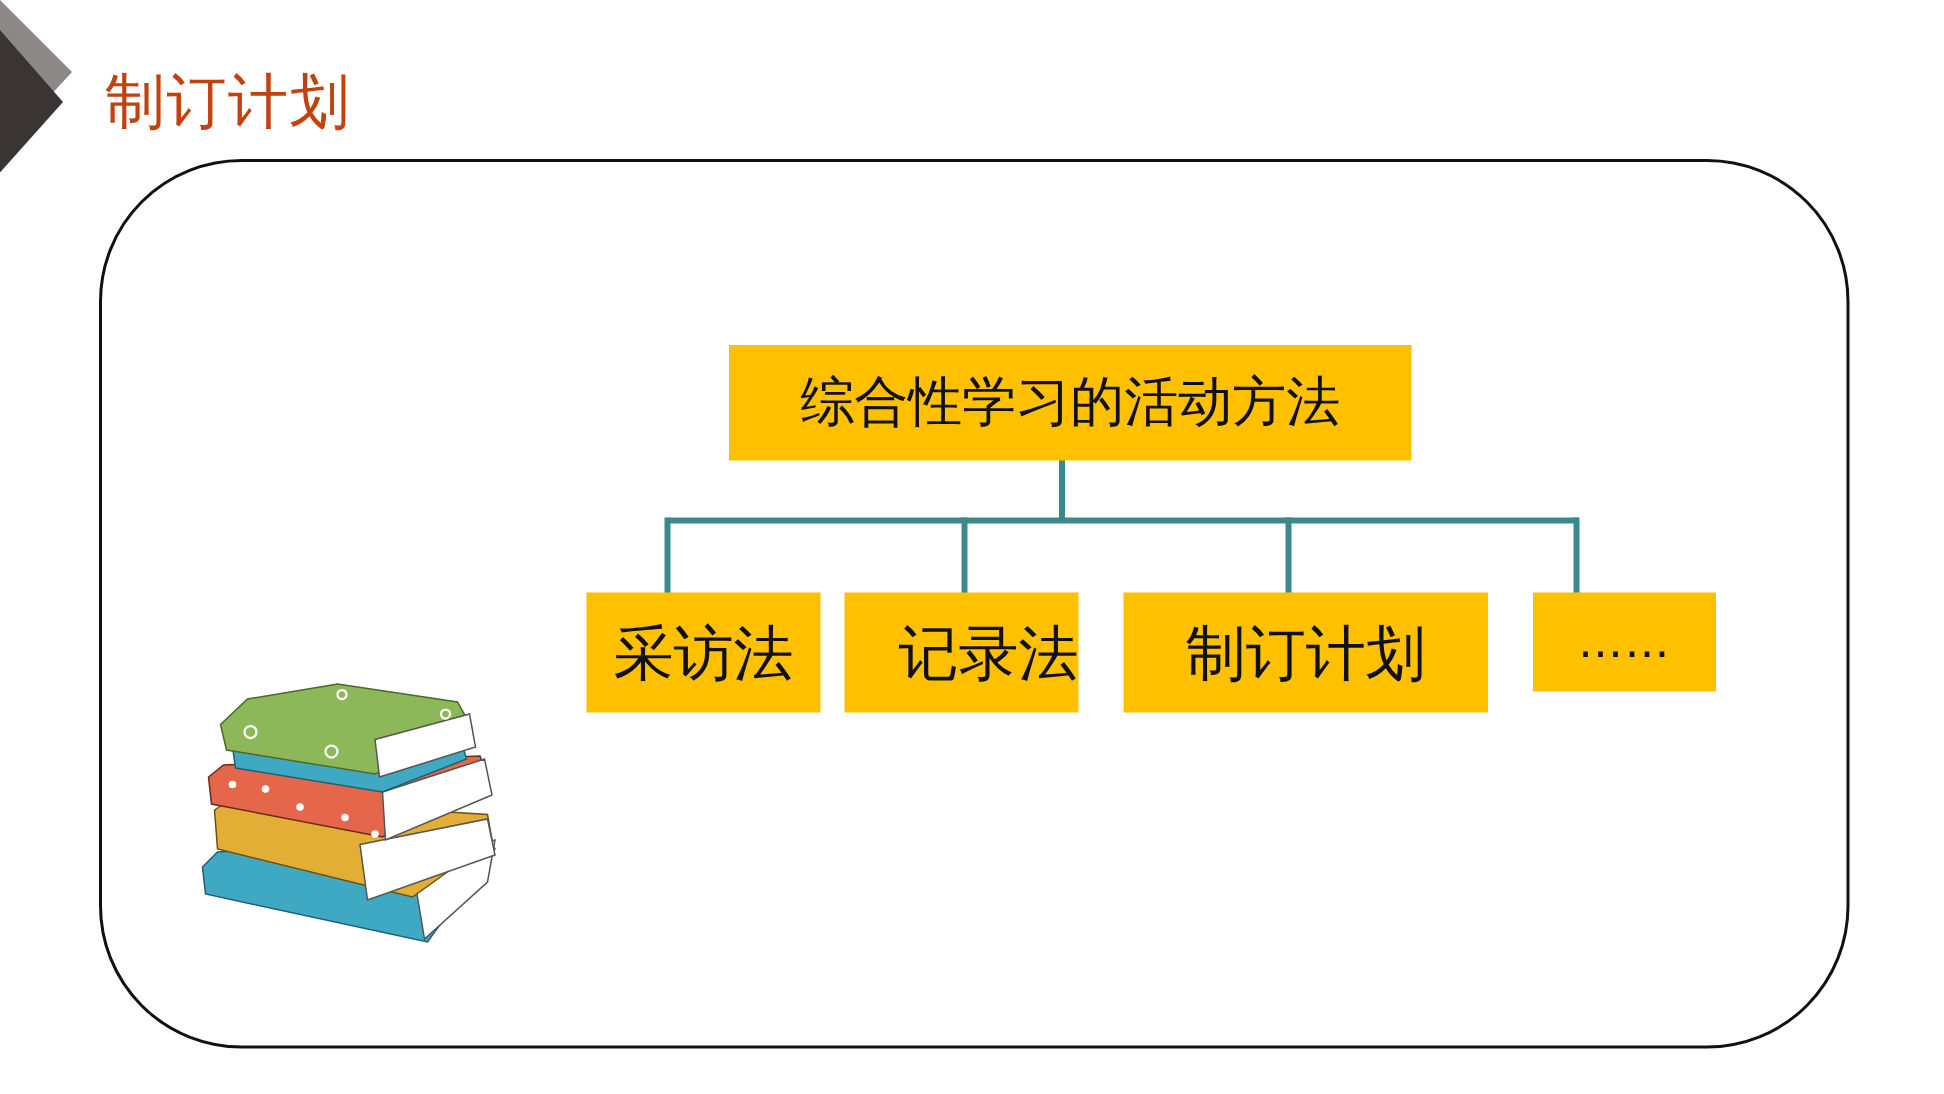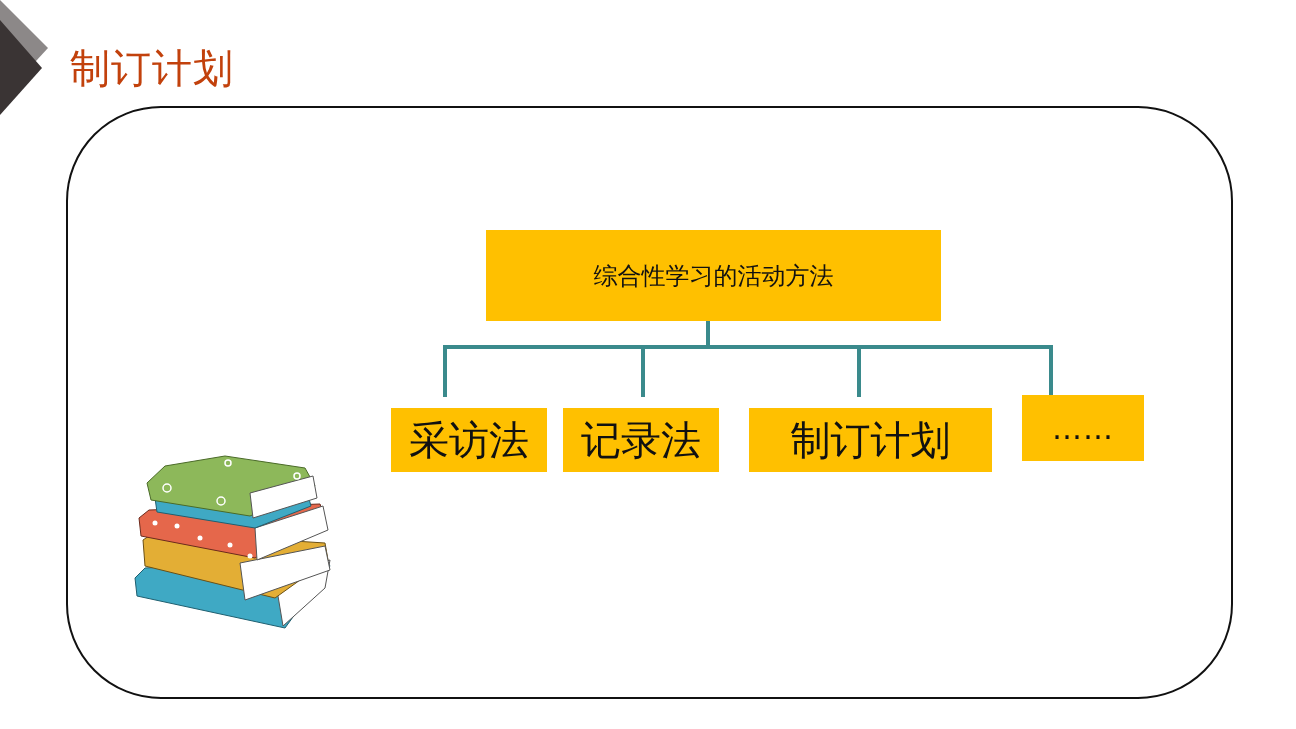--- a/index.html
+++ b/index.html
@@ -5,24 +5,24 @@
     html, body { margin: 0; padding: 0; background: #ffffff; }
     body { width: 1296px; height: 729px; position: relative; overflow: hidden;
            font-family: "DejaVu Sans", "Liberation Sans", sans-serif; }
     .corner-deco { position: absolute; left: 0; top: 0; width: 60px; height: 115px; }
     .page-title { position: absolute; left: 70px; top: 40px; font-size: 40px; color: #c2410c;
                   letter-spacing: 1px; line-height: 56px; }
     .frame { position: absolute; left: 66px; top: 106px; width: 1163px; height: 589px;
              border: 2px solid #111; border-radius: 95px; box-sizing: content-box; }
     .box { position: absolute; background: #FFC000; color: #111; display: flex;
            align-items: center; justify-content: center; white-space: nowrap; }
-    .root { left: 486px; top: 230px; width: 455px; height: 91px; font-size: 24px; }
-    .leaf { top: 408px; height: 64px; font-size: 40px; }
+    .root { left: 486px; top: 230px; width: 455px; height: 77px; font-size: 36px; }
+    .leaf { top: 395px; height: 80px; font-size: 40px; }
     .leaf1 { left: 391px; width: 156px; }
-    .leaf2 { left: 563px; width: 156px; }
+    .leaf2 { left: 563px; width: 156px; justify-content: flex-end; }
     .leaf3 { left: 749px; width: 243px; }
     .leaf4 { left: 1022px; top: 395px; width: 122px; height: 66px; font-size: 30px; letter-spacing: 1px; }
     .connectors { position: absolute; left: 0; top: 0; width: 1296px; height: 729px; pointer-events: none; }
     .books { position: absolute; left: 125px; top: 448px; width: 215px; height: 185px; }
   </style>
 </head>
 <body>
 
 <svg class="corner-deco" viewBox="0 0 60 115">
   <polygon points="0,0 0,100 48,48 0,0" fill="#8c8888"></polygon>

